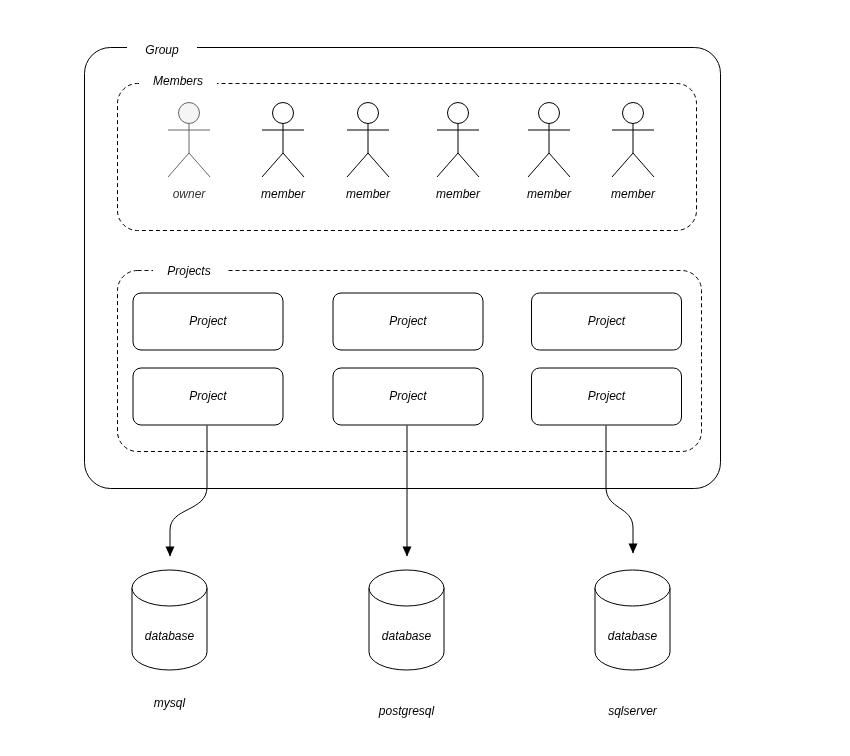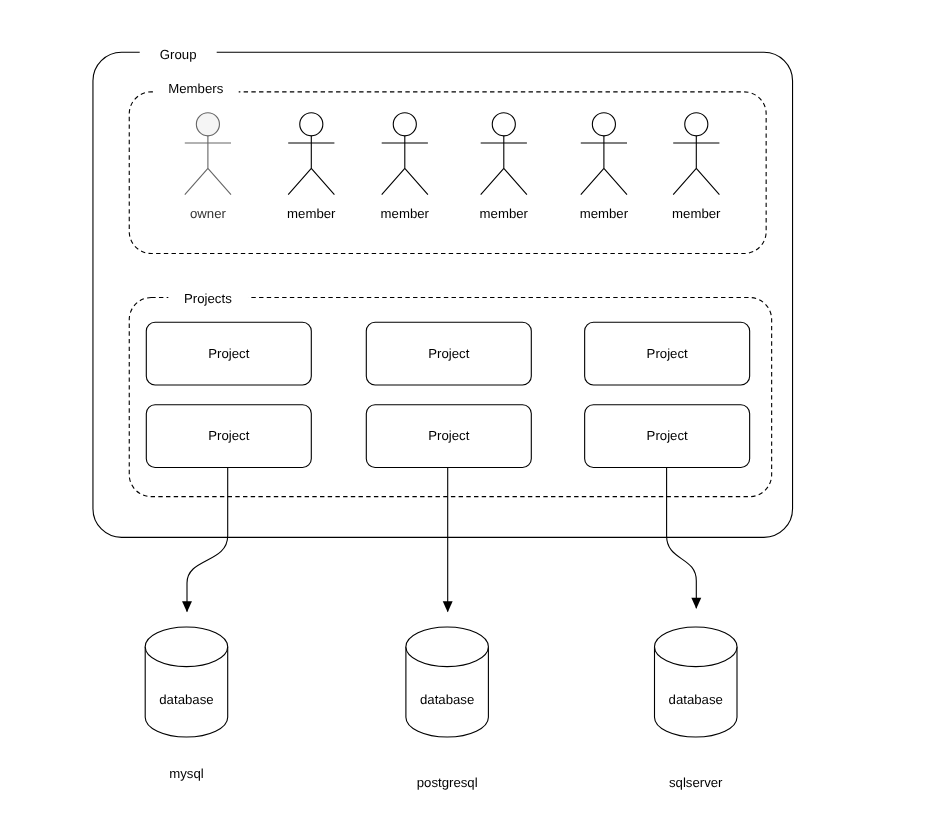--- a/index.html
+++ b/index.html
@@ -3,20 +3,21 @@
 <meta charset="utf-8">
 <style>
   html, body { margin: 0; padding: 0; }
   body { background: #ffffff; }
   .canvas {
     position: relative;
     width: 850px;
     height: 756px;
     background: var(--canvas, #ffffff);
     font-family: "Liberation Sans", "DejaVu Sans", sans-serif;
+    font-style: italic;
   }
   svg { display: block; }
   svg text {
     font-family: "Liberation Sans", "DejaVu Sans", sans-serif;
     font-size: 12px;
     fill: var(--ink, #000000);
   }
   text.center { text-anchor: middle; }
   .shape  { fill: #ffffff; stroke: var(--ink, #000000); stroke-width: 1; }
   .line   { fill: none; stroke: var(--ink, #000000); stroke-width: 1; }

